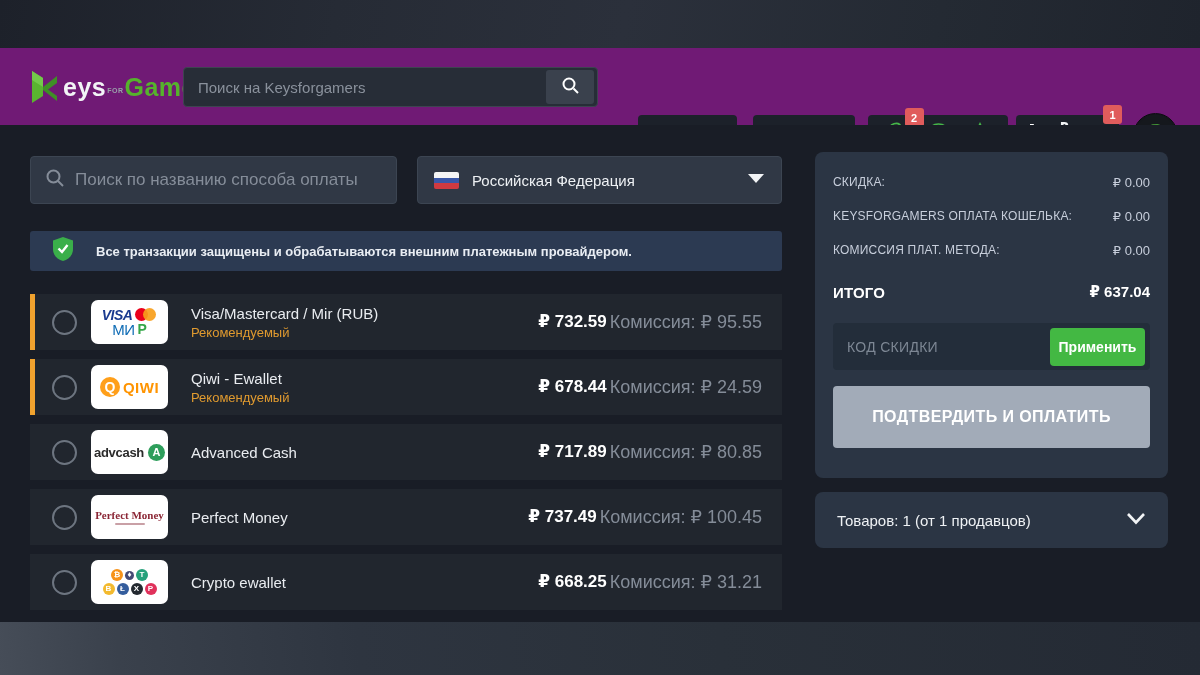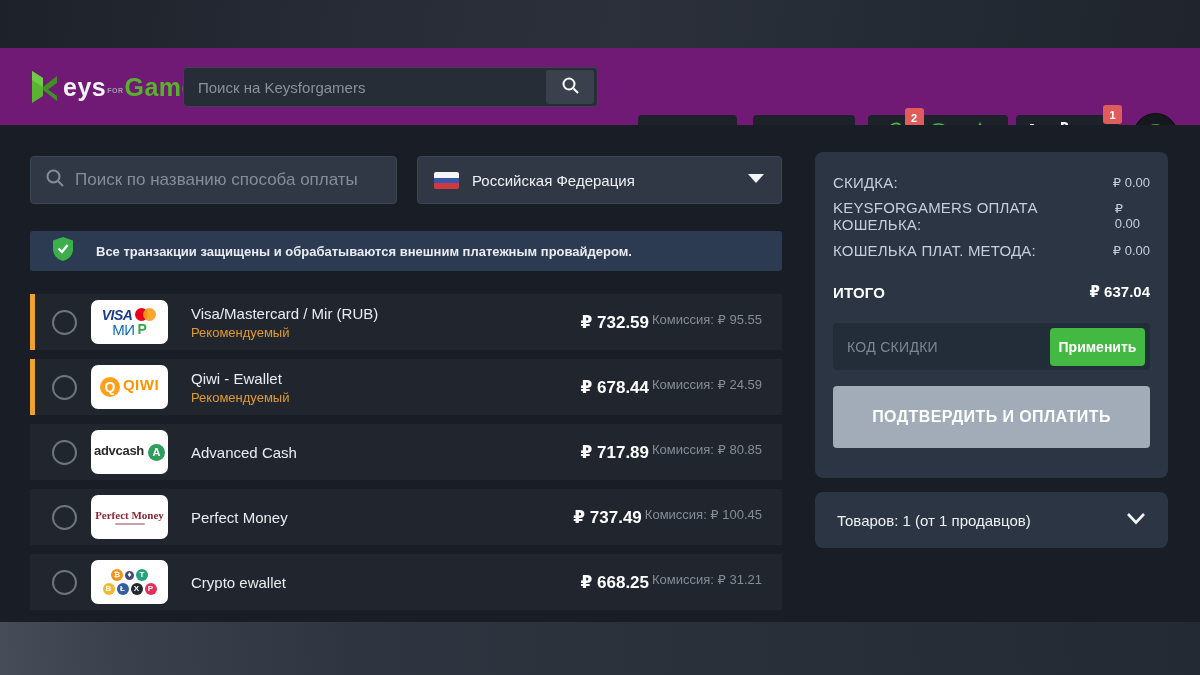--- a/index.html
+++ b/index.html
@@ -79,24 +79,24 @@
   .radio { width:25px; height:25px; border-radius:50%; border:2px solid #6d7580; margin-left:17px;
     flex:0 0 auto; cursor:pointer; }
   .logo-card { width:77px; height:44px; background:#fff; border-radius:7px; margin-left:14px;
     flex:0 0 auto; display:flex; flex-direction:column; align-items:center; justify-content:center; overflow:hidden; }
   .pay-info { margin-left:23px; flex:1; display:flex; flex-direction:column; justify-content:center; gap:3px; }
   .pay-name { color:#e9ecf0; font-size:15px; }
   .pay-rec { color:#e09a2f; font-size:13px; }
   .pay-rec:empty { display:none; }
   .pay-price { margin-right:20px; text-align:left; display:flex; flex-direction:row; gap:3px;margin-left:37px; }
   .price { color:#ffffff; font-size:17px; font-weight:bold; }
-  .commission { color:#848c98; font-size:13px; }
-
-  
-  .lg-line { display:flex; gap:3px; line-height:1; }
+  .commission { color:#848c98; font-size:18px; }
+
+  
+  .lg-line { display:flex; align-items:center; gap:3px; line-height:1; }
   .lg-visa { color:#1a3a8f; font-size:14px; font-weight:bold; font-style:italic; letter-spacing:-.5px; }
   .mc { position:relative; width:22px; height:13px; }
   .mc i { position:absolute; width:13px; height:13px; border-radius:50%; }
   .mc .c1 { left:0; background:#eb001b; }
   .mc .c2 { left:8px; background:#f79e1b; opacity:.92; }
   .lg-mir-mi { color:#0f6cb5; font-size:15px; font-weight:normal; letter-spacing:-.5px; }
   .lg-mir-r { color:#37a74a; font-size:14px; font-weight:bold; }
   .lg-qiwi-q { width:20px; height:20px; border-radius:50%; background:#ff9f1a; color:#fff; font-weight:bold;
     font-size:14px; display:flex; align-items:center; justify-content:center; }
   .lg-qiwi-t { color:#ff9400; font-size:15px; font-weight:bold; letter-spacing:.5px; }
@@ -106,21 +106,21 @@
   .lg-pm { color:#8b2635; font-size:11px; font-weight:bold; font-family:"Liberation Serif","DejaVu Serif",serif; }
   .lg-pm-tag { width:30px; height:2px; background:#c9a0a6; margin-top:2px; border-radius:1px; }
   .coins { display:flex; gap:2px; align-items:center; justify-content:center; }
   .coin { width:12px; height:12px; border-radius:50%; color:#fff; font-size:8px; font-weight:bold;
     display:flex; align-items:center; justify-content:center; line-height:1; }
 
   
   .panel { position:absolute; background:#2b3544; border-radius:8px; }
   .summary { left:815px; top:27px; width:353px; height:326px; padding:13px 18px; }
   .sum-row { display:flex; justify-content:space-between; align-items:center; height:34px; }
-  .sum-label { color:#c7cedb; font-size:15px; letter-spacing:.2px; }
+  .sum-label { color:#c7cedb; font-size:12px; letter-spacing:.2px; }
   .sum-value { color:#c7cedb; font-size:13px; }
   .sum-total { margin-top:6px; height:38px; }
   .sum-total .sum-label, .sum-total .sum-value { color:#ffffff; font-size:15px; font-weight:bold; }
   .promo { margin-top:12px; height:47px; background:#232d3a; border-radius:4px; display:flex;
     align-items:center; padding:4px 5px 4px 14px; }
   .promo input { flex:1; background:transparent; border:none; outline:none; color:#bcc3cd;
     font-size:14px; font-family:inherit; letter-spacing:.3px; }
   .promo input::placeholder { color:#7d8794; }
   .apply-btn { width:95px; height:38px; background:#43b843; border:none; border-radius:4px; color:#fff;
     font-size:14px; font-weight:bold; cursor:pointer; font-family:inherit; }
@@ -363,21 +363,21 @@
     <div class="panel summary">
       <div class="sum-row">
         <span class="sum-label">СКИДКА:</span>
         <span class="sum-value">₽ 0.00</span>
       </div>
       <div class="sum-row">
         <span class="sum-label">KEYSFORGAMERS ОПЛАТА КОШЕЛЬКА:</span>
         <span class="sum-value">₽ 0.00</span>
       </div>
       <div class="sum-row">
-        <span class="sum-label">КОШЕЛЬКА ПЛАТ. МЕТОДА:</span>
+        <span class="sum-label">КОМИССИЯ ПЛАТ. МЕТОДА:</span>
         <span class="sum-value">₽ 0.00</span>
       </div>
       <div class="sum-row sum-total">
         <span class="sum-label">ИТОГО</span>
         <span class="sum-value">₽ 637.04</span>
       </div>
       <div class="promo">
         <input type="text" placeholder="КОД СКИДКИ" style="">
         <button class="apply-btn">Применить</button>
       </div>

